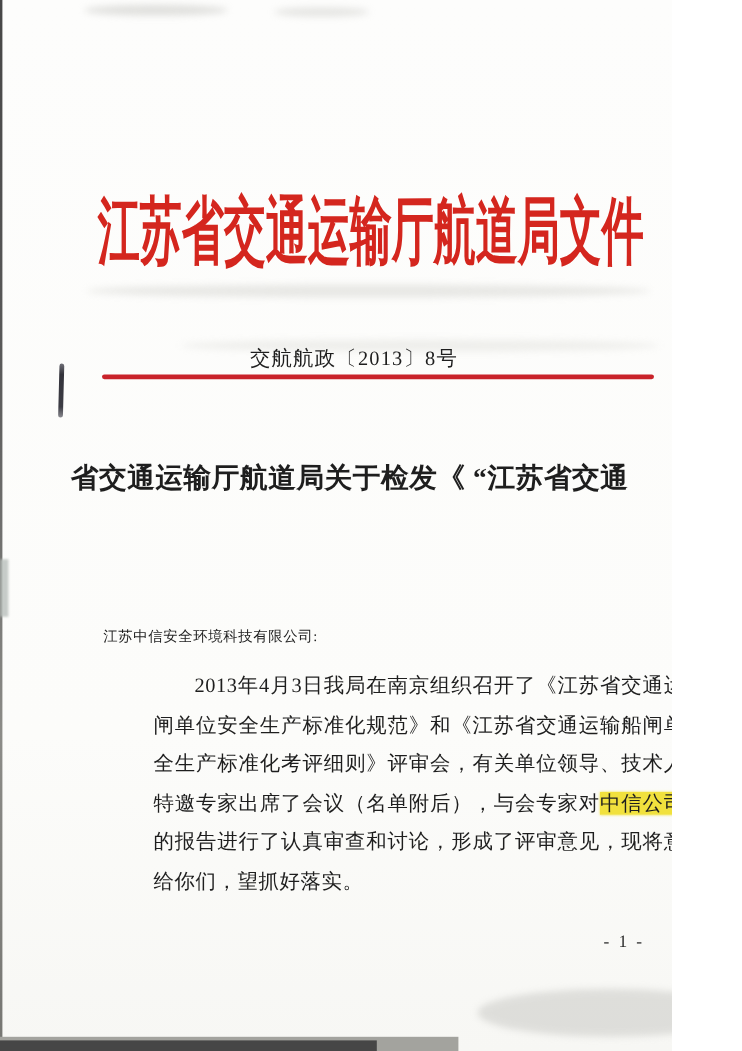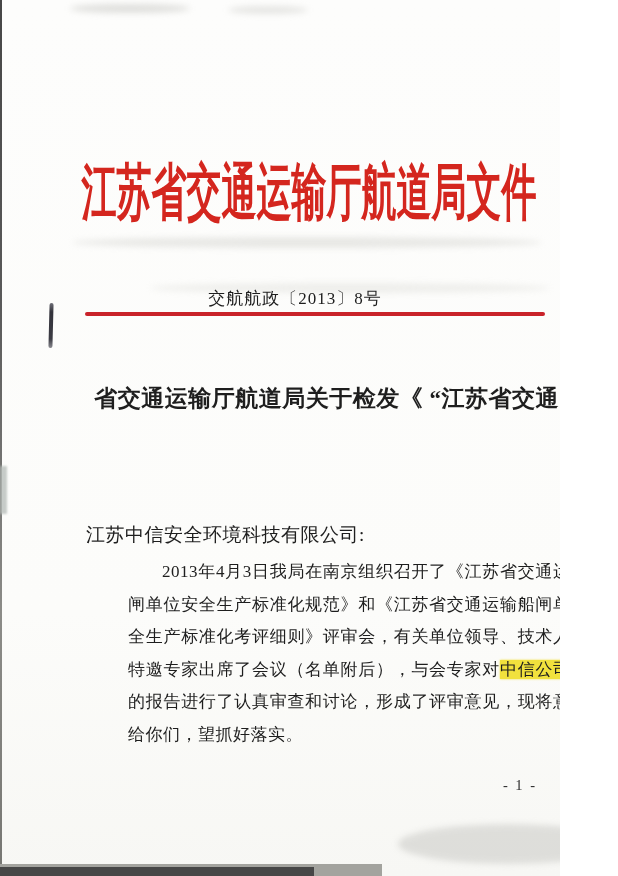--- a/index.html
+++ b/index.html
@@ -61,26 +61,26 @@
     position:absolute; left:-14px; top:287px; width:618px;
     text-align:center; color:var(--text-black,#1e1e1e);
     font-size:17px; letter-spacing:1px;
   }
   .red-rule {
     position:absolute; left:85px; top:312px; width:460px; height:4px;
     background:var(--rule-red,#c9232a); border-radius:2px;
   }
   .notice-title {
     position:absolute; left:59px; top:379px; width:500px;
-    text-align:right; font-weight:bold; font-size:23px; line-height:39.5px;
+    text-align:left; font-weight:bold; font-size:23px; line-height:39.5px;
     color:var(--text-black,#1e1e1e); letter-spacing:.5px;
   }
   .salutation {
     position:absolute; left:86px; top:522px;
-    font-size:19px; color:var(--text-black,#1e1e1e); letter-spacing:.5px;
+    font-size:12px; color:var(--text-black,#1e1e1e); letter-spacing:.5px;
   }
   .body-paragraph {
     position:absolute; left:84px; top:556px; width:478px;
     font-size:17px; line-height:32.6px; color:var(--text-black,#1e1e1e);
     text-align:justify; text-indent:2em; letter-spacing:.5px;margin-left:44px;
   }
   .body-paragraph .hl {
     background:var(--highlight-yellow,#f1e13d);
     box-shadow:0 0 2px var(--highlight-yellow,#f1e13d);
   }

